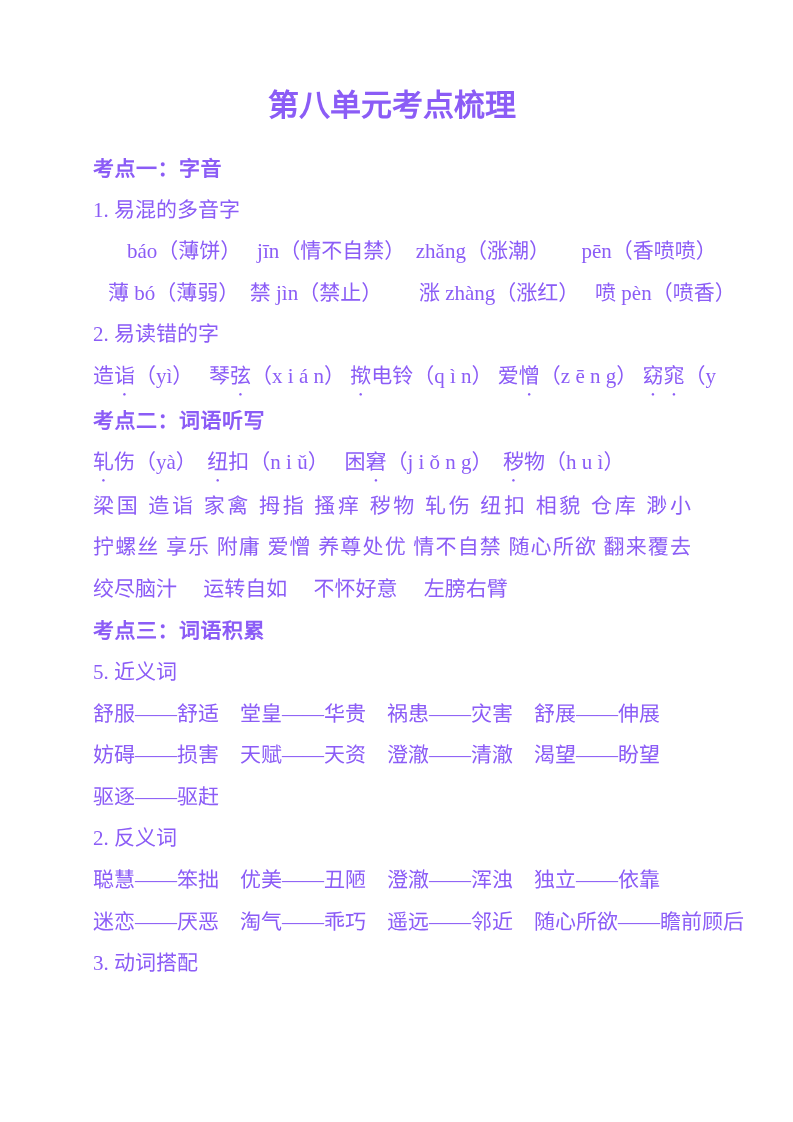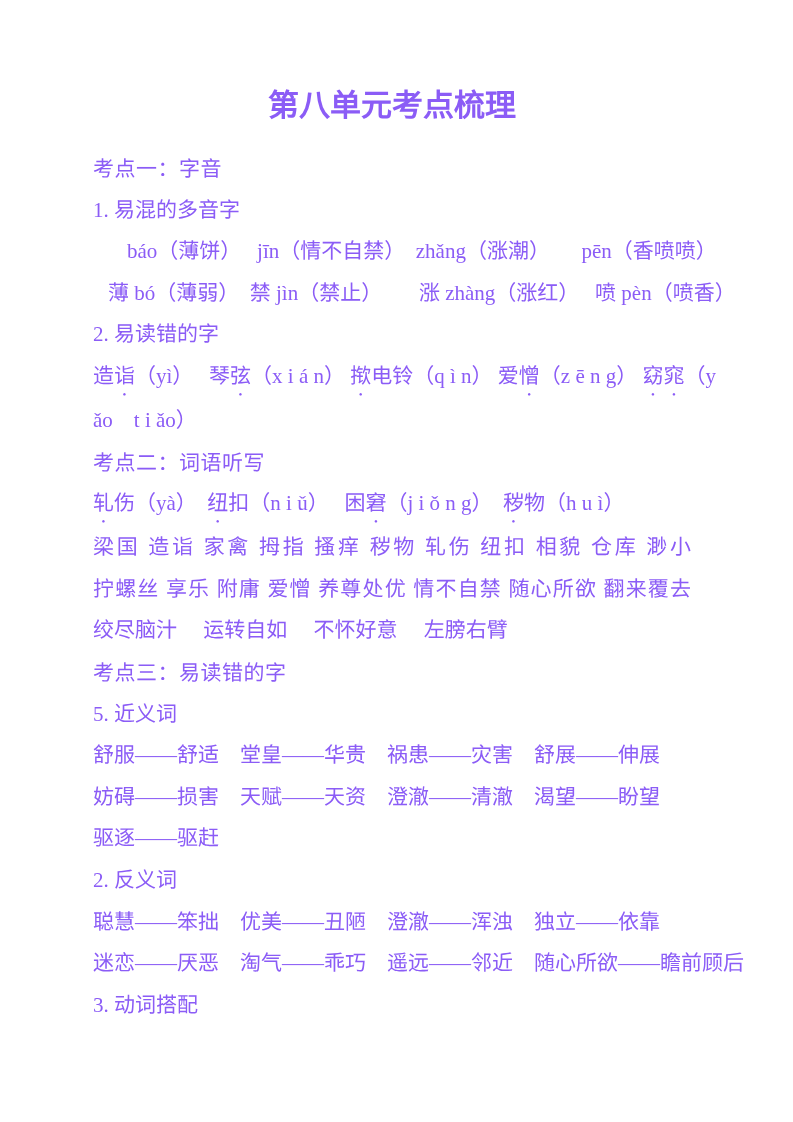--- a/index.html
+++ b/index.html
@@ -26,21 +26,21 @@
     text-align: center;
     margin: 0 0 21px 0;
     white-space: pre;
   }
   .line {
     font-size: 21px;
     line-height: 41.6px;
     white-space: pre;
   }
   .line.head {
-    font-weight: normal;
+    font-weight: bold;
     font-family: "Liberation Sans", "DejaVu Sans", sans-serif;
     letter-spacing: 0.5px;
   }
   .line.ind2 { padding-left: 34px; text-align: center; }
   .line.ind1 { padding-left: 15px; }
   .line.just {
     white-space: normal;
     text-align: justify;
     text-align-last: justify;
   }
@@ -59,27 +59,26 @@
   <div class="inner">
     <div class="doc-title">第八单元考点梳理</div>
 
     <div class="body">
       <div class="line head">考点一：字音</div>
       <div class="line">1. 易混的多音字</div>
       <div class="line ind2">báo（薄饼）　 jīn（情不自禁）　zhǎng（涨潮）　　pēn（香喷喷）</div>
       <div class="line ind1">薄 bó（薄弱）  禁 jìn（禁止）　　 涨 zhàng（涨红）　 喷 pèn（喷香）</div>
       <div class="line">2. 易读错的字</div>
       <div class="line">造<span class="em">诣</span>（yì）　 琴<span class="em">弦</span>（x i á n） <span class="em">揿</span>电铃（q ì n） 爱<span class="em">憎</span>（z ē n g） <span class="em">窈</span><span class="em">窕</span>（y</div>
-      <div class="line">ǎo　t i ǎo）</div>
       <div class="line head">考点二：词语听写</div>
       <div class="line"><span class="em">轧</span>伤（yà）　<span class="em">纽</span>扣（n i ǔ）　 困<span class="em">窘</span>（j i ǒ n g）　<span class="em">秽</span>物（h u ì）</div>
       <div class="line just">梁国 造诣 家禽 拇指 搔痒 秽物 轧伤 纽扣 相貌 仓库 渺小</div>
       <div class="line just">拧螺丝 享乐 附庸 爱憎 养尊处优 情不自禁 随心所欲 翻来覆去</div>
       <div class="line">绞尽脑汁　 运转自如　 不怀好意　 左膀右臂</div>
-      <div class="line head">考点三：易读错的字</div>
+      <div class="line head">考点三：词语积累</div>
       <div class="line">5. 近义词</div>
       <div class="line">舒服——舒适　堂皇——华贵　祸患——灾害　舒展——伸展</div>
       <div class="line">妨碍——损害　天赋——天资　澄澈——清澈　渴望——盼望</div>
       <div class="line">驱逐——驱赶</div>
       <div class="line">2. 反义词</div>
       <div class="line">聪慧——笨拙　优美——丑陋　澄澈——浑浊　独立——依靠</div>
       <div class="line">迷恋——厌恶　淘气——乖巧　遥远——邻近　随心所欲——瞻前顾后</div>
       <div class="line">3. 动词搭配</div>
     </div>
   </div>

